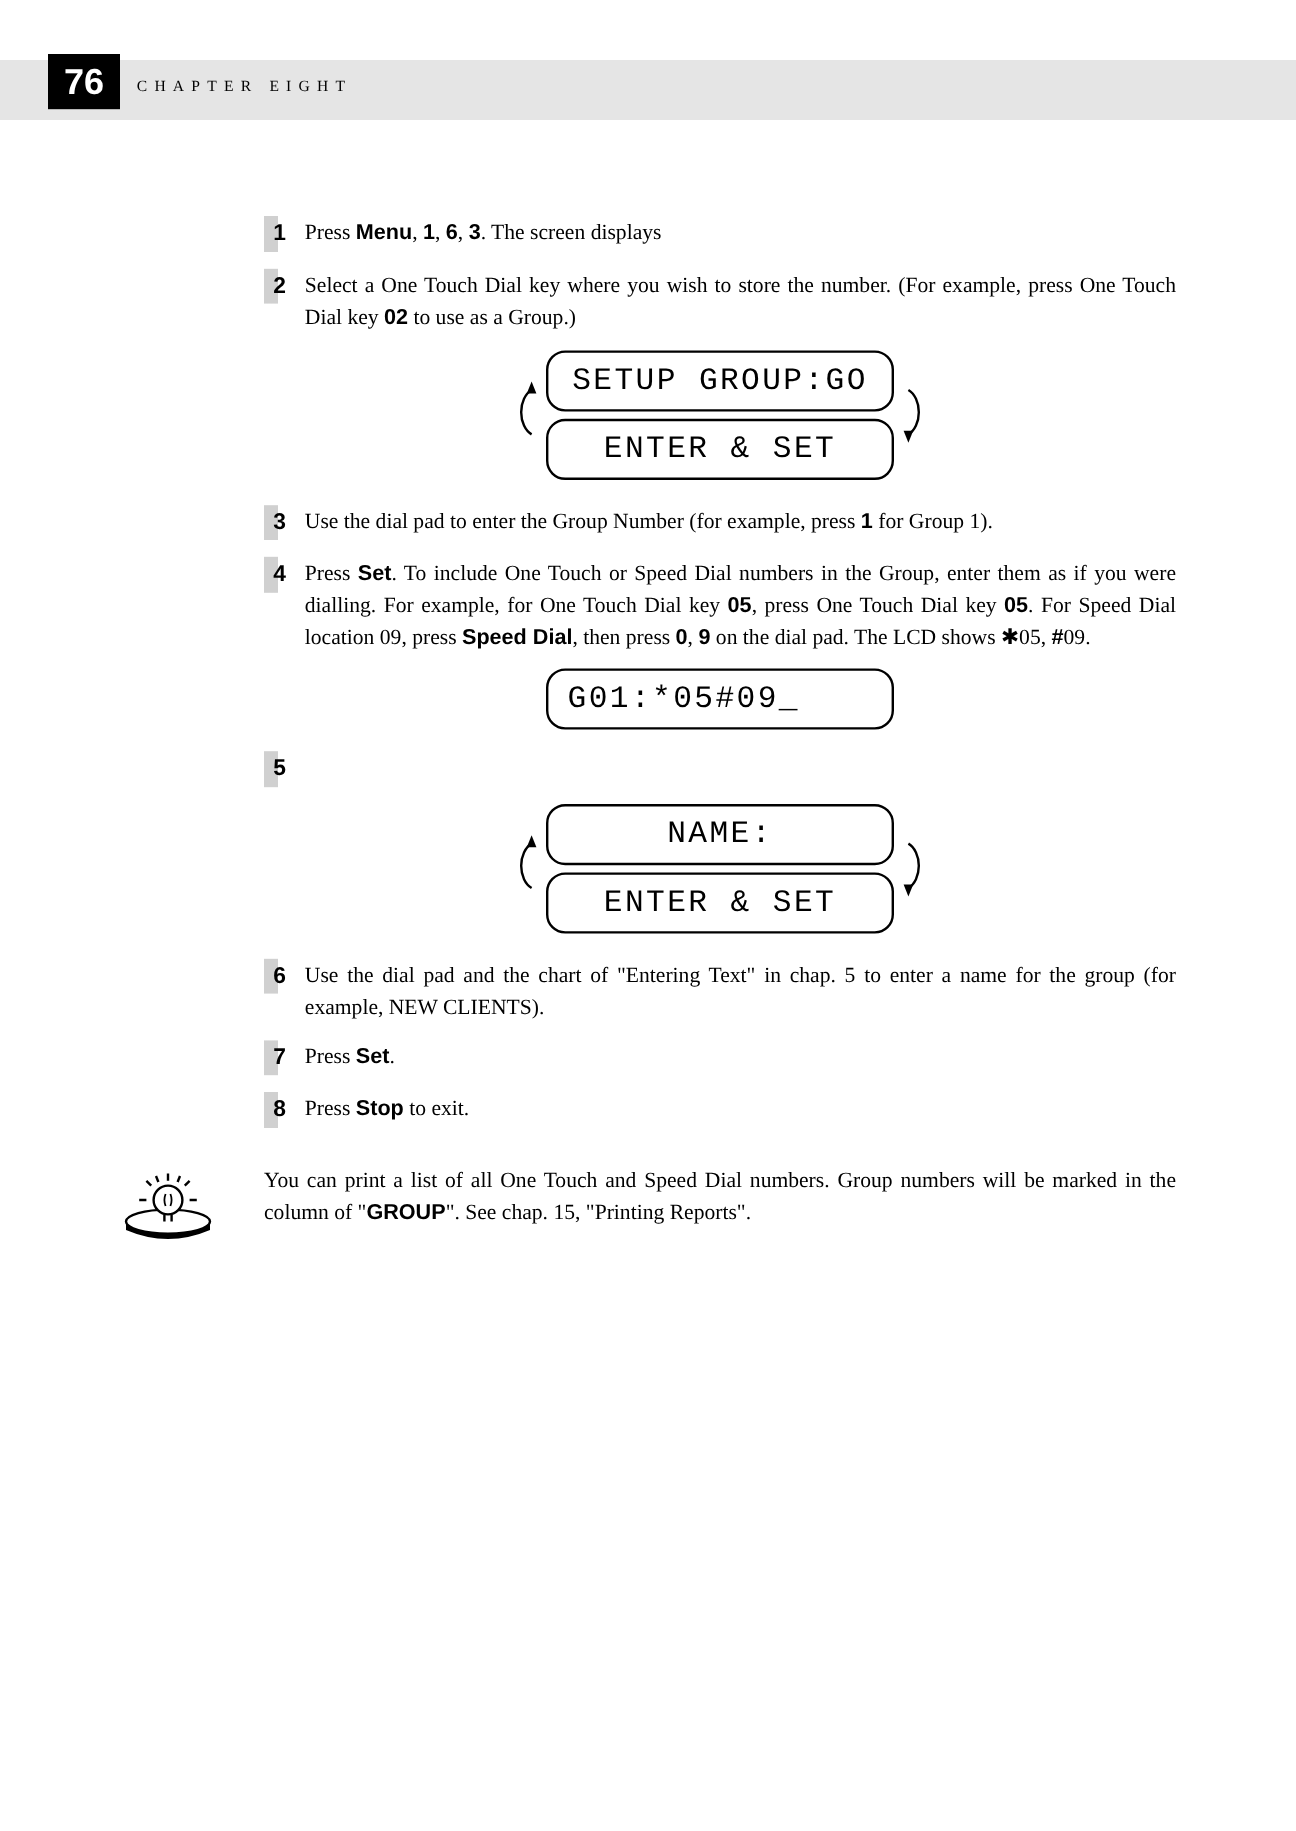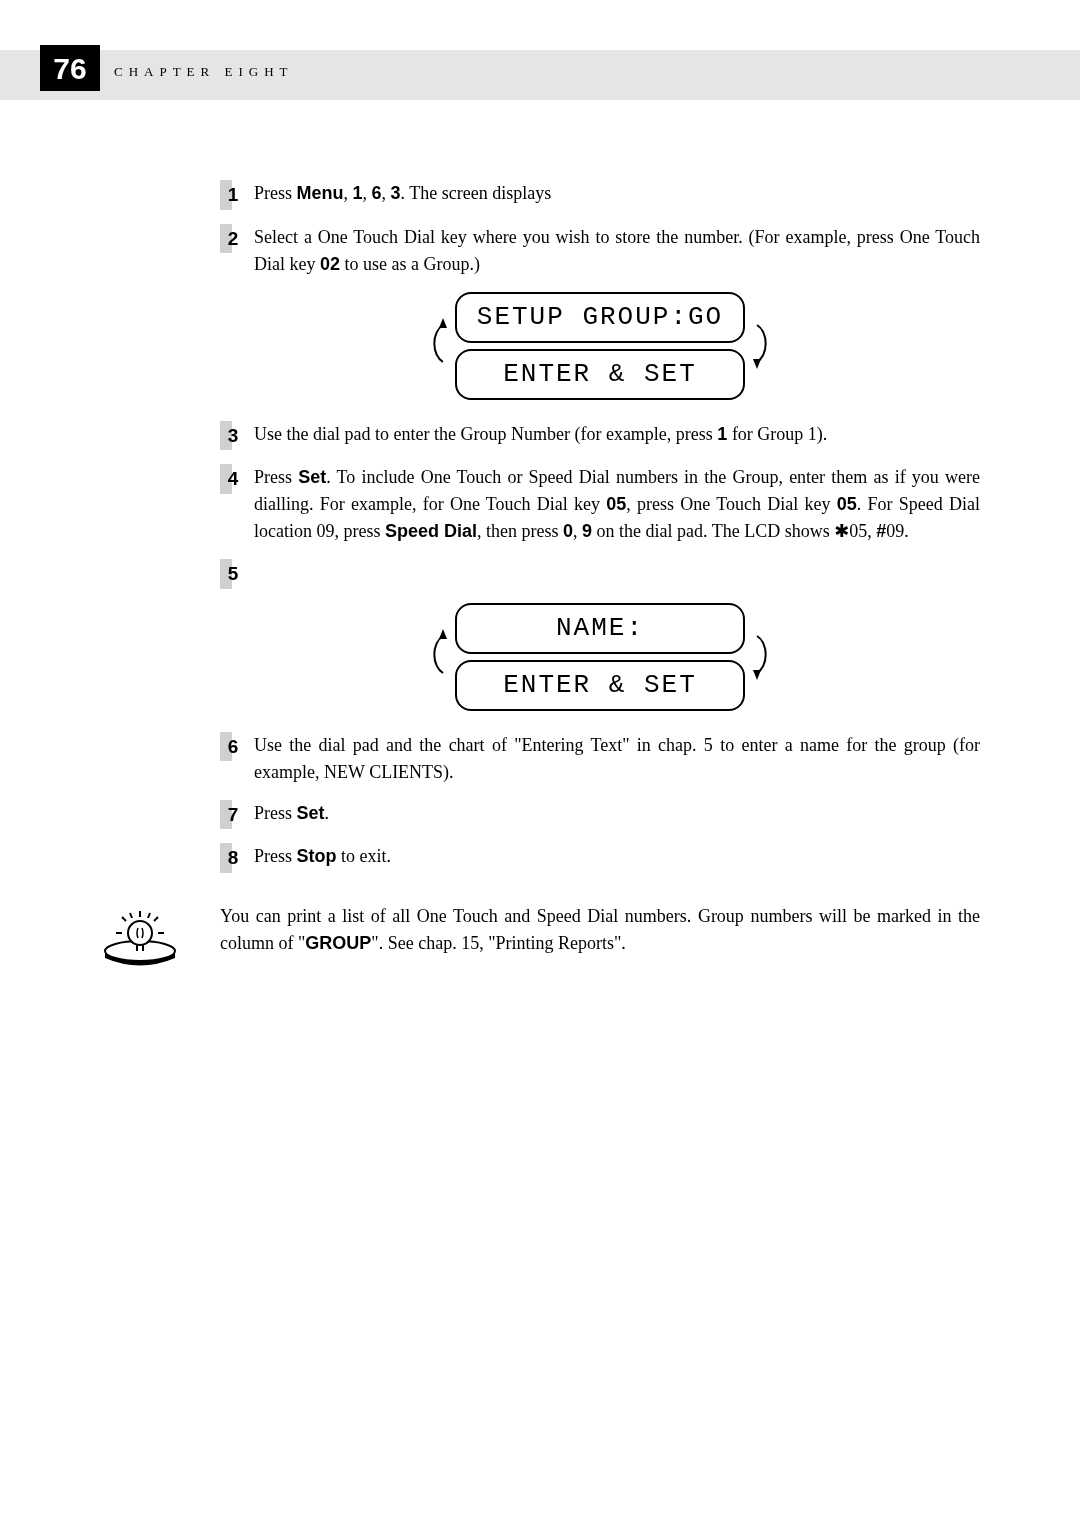--- a/index.html
+++ b/index.html
@@ -177,20 +177,23 @@
     </span>
   </div>
 
   <div class="step">
     <span class="step-num">4</span>
     <span class="step-body">
       <span>Press </span><span class="sans-bold">Set</span><span>. To include One Touch or Speed Dial numbers in the Group, enter them as if you were dialling. For example, for One Touch Dial key </span><span class="sans-bold">05</span><span>, press One Touch Dial key </span><span class="sans-bold">05</span><span>. For Speed Dial location 09, press </span><span class="sans-bold">Speed Dial</span><span>, then press </span><span class="sans-bold">0</span><span>, </span><span class="sans-bold">9</span><span> on the dial pad. The LCD shows </span><span>✱</span><span>05, </span><span class="sans-bold">#</span><span>09.</span>
     </span>
   </div>
 
+  <div class="lcd-container">
+    <div class="lcd-box" style="min-width:290px">G01:*05#09_</div>
+  </div>
 
   <div class="step">
     <span class="step-num">5</span>
   </div>
 
   <div class="lcd-cycle">
     <div class="cycle-left">
       <svg width="30" height="100" viewBox="0 0 30 100">
         <path d="M 22 35 A 14 20 0 0 0 22 72" stroke="#000" stroke-width="2" fill="none"></path>
         <polygon points="22,28 18,38 26,38" fill="#000"></polygon>

